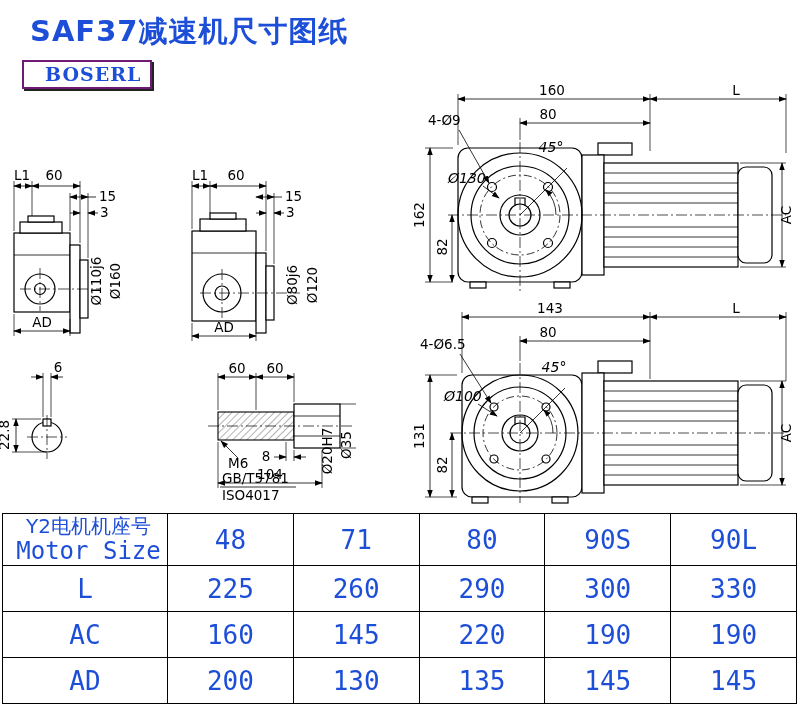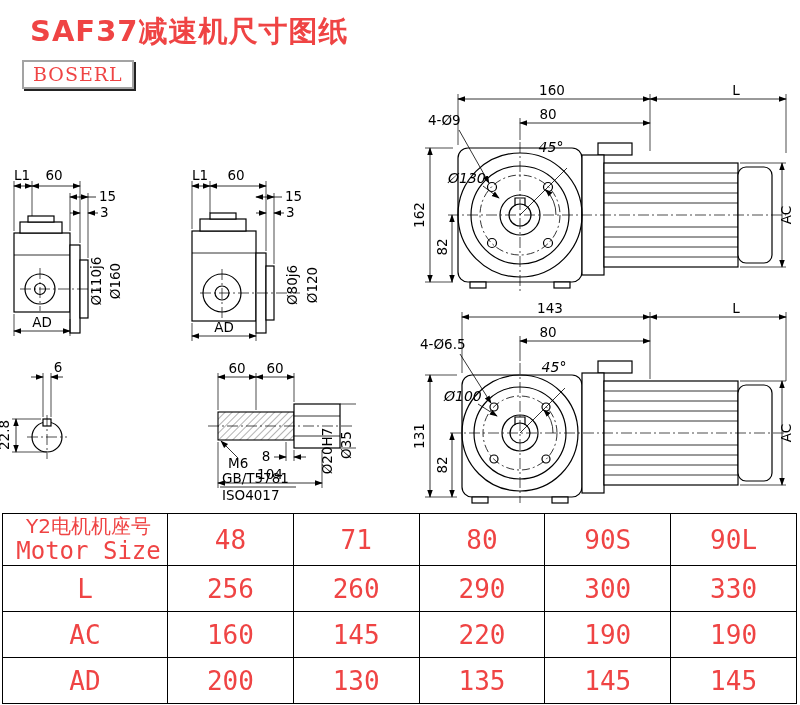--- a/index.html
+++ b/index.html
@@ -1,22 +1,22 @@
 <!DOCTYPE html>
 <html><head>
 <meta charset="utf-8">
 <style>
   * {margin:0; padding:0; box-sizing:border-box;}
   html,body {background:#fff;}
   .page {position:relative; width:800px; height:705px; background:#fff; overflow:hidden;
-         font-family:"DejaVu Sans","Liberation Sans",sans-serif; color:#ef4444;}
+         font-family:"DejaVu Sans","Liberation Sans",sans-serif; color:#1d4ed8;}
   .title {position:absolute; left:30px; top:12px; font-size:29px; font-weight:bold; letter-spacing:1px;}
-  .brand {position:absolute; left:22px; top:60px; border:2px solid #a3a3a3; box-shadow:2px 2px 0 #222;
-          background:#fff; padding:1px 9px 2px 9px; font-family:"DejaVu Serif","Liberation Serif",serif;
-          font-size:19px; font-weight:normal; letter-spacing:1px;}
+  .brand {position:absolute; left:22px; top:60px; border:2px solid #701a75; box-shadow:2px 2px 0 #222;
+          background:#fff; padding:1px 9px 2px 21px; font-family:"DejaVu Serif","Liberation Serif",serif;
+          font-size:19px; font-weight:bold; letter-spacing:1px;}
   svg.drawing {position:absolute; left:0; top:85px;}
   svg text {font-family:"DejaVu Sans","Liberation Sans",sans-serif; fill:#000;}
   text.t {font-size:13.5px;}
   text.ti {font-size:14px; font-style:italic;}
   .o  {stroke:#000; stroke-width:1.2; fill:none;}
   .ow {stroke:#000; stroke-width:1.2; fill:#fff;}
   .oh {stroke:#000; stroke-width:1.1; fill:url(#hatch);}
   .t1 {stroke:#000; stroke-width:0.8; fill:none;}
   .ext{stroke:#000; stroke-width:0.7; fill:none;}
   .dim{stroke:#000; stroke-width:0.8; fill:none;}
@@ -289,21 +289,21 @@
           <div class="enlbl">Motor Size</div>
         </td>
         <td>48</td>
         <td>71</td>
         <td>80</td>
         <td>90S</td>
         <td>90L</td>
       </tr>
       <tr>
         <td>L</td>
-        <td>256</td>
+        <td>225</td>
         <td>260</td>
         <td>290</td>
         <td>300</td>
         <td>330</td>
       </tr>
       <tr>
         <td>AC</td>
         <td>160</td>
         <td>145</td>
         <td>220</td>

